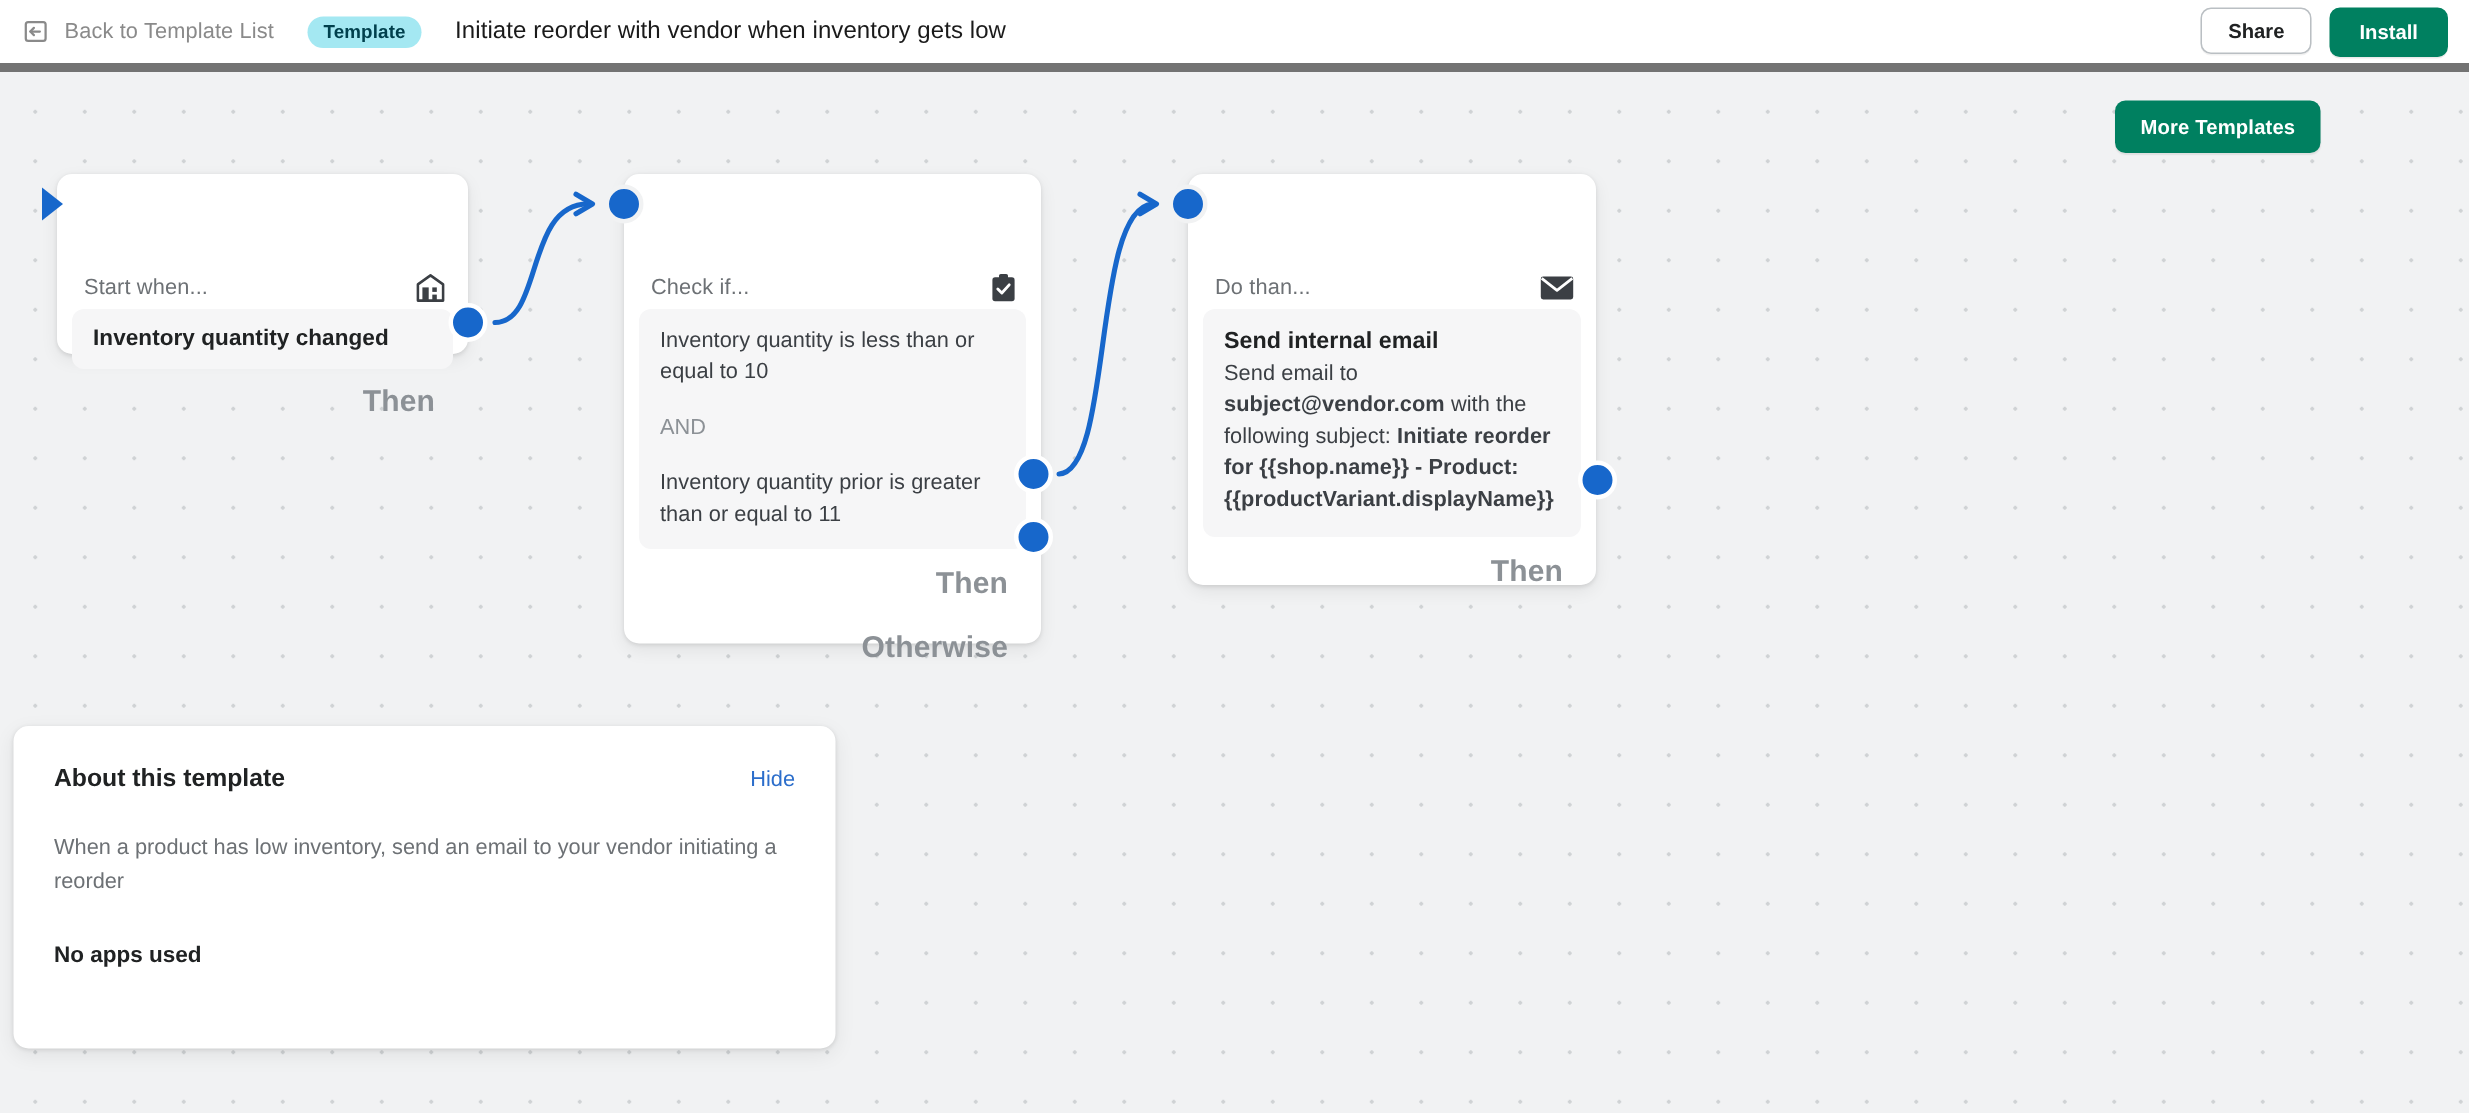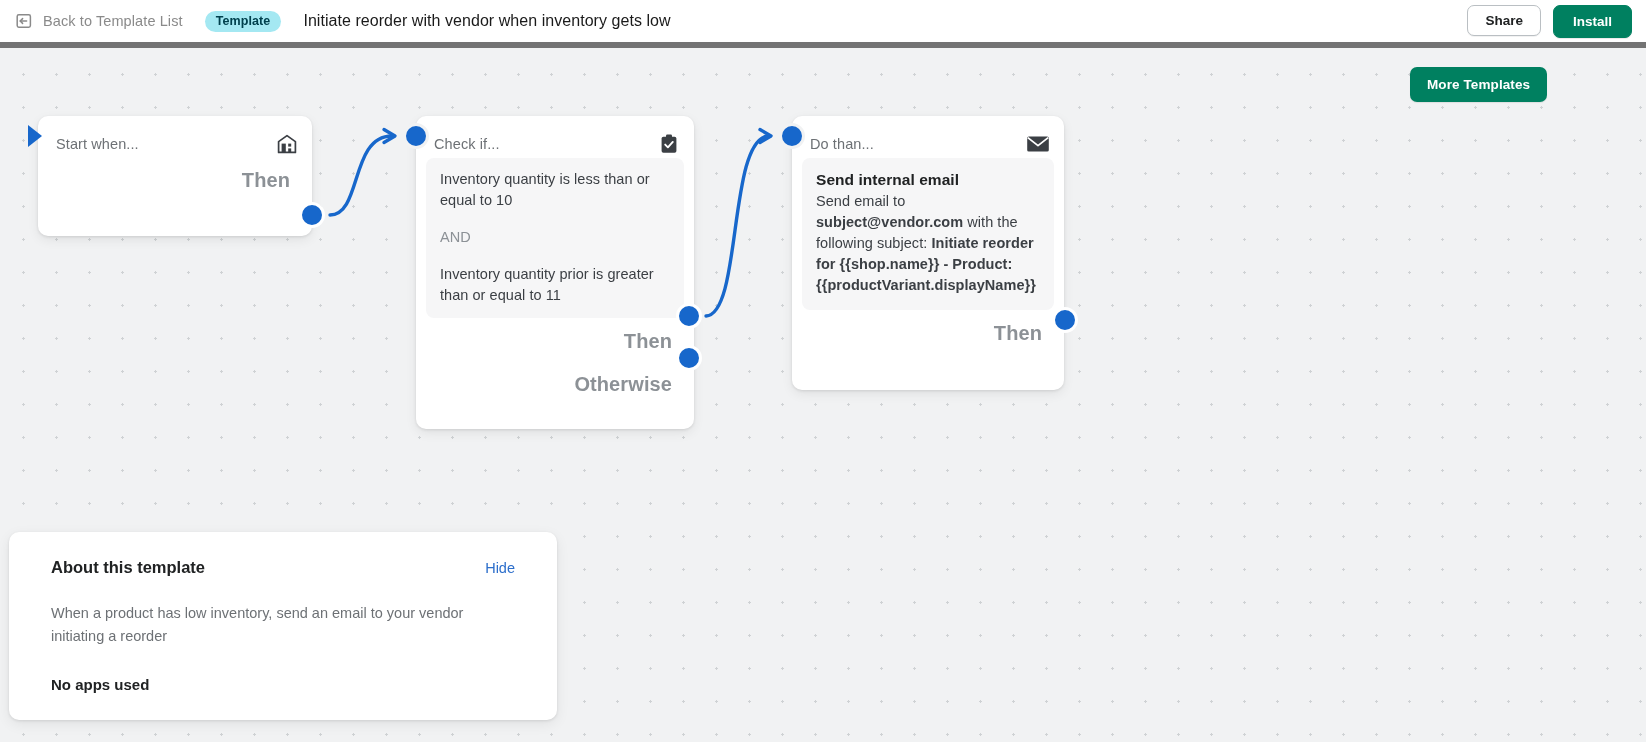--- a/index.html
+++ b/index.html
@@ -84,20 +84,21 @@
   .flow-card {
     position:absolute;
     background:#ffffff;
     border-radius:10px;
     box-shadow:0 1px 3px rgba(0,0,0,.10), 0 4px 12px rgba(0,0,0,.07);
   }
   .card-head {
     height:42px;
     display:flex; align-items:center;
     padding:14px 14px 0 18px;
+    margin-top:48px;
   }
   .card-head-title {
     font-size:14.5px; color:#6d7175; letter-spacing:.1px;
   }
   .card-head-icon { margin-left:auto; display:flex; align-items:center; }
 
   .card-body {
     background:#f6f6f7;
     border-radius:8px;
     margin:0 10px;
@@ -142,27 +143,26 @@
 
   #connectors {
     position:absolute; top:0; left:0;
     width:1646px; height:694px;
     pointer-events:none; z-index:10;
   }
 
   
   #about-panel {
     position:absolute; left:9px; top:436px;
-    width:548px; height:188px;
+    width:548px; height:215px;
     background:#ffffff;
     border-radius:10px;
     box-shadow:0 1px 3px rgba(0,0,0,.10), 0 4px 14px rgba(0,0,0,.07);
-    padding:26px 42px;
+    padding:26px 27px;
     z-index:30;
-    margin-top:48px;
   }
   #about-header-row {
     display:flex; align-items:baseline; justify-content:space-between;
   }
   #about-title { font-size:16.5px; font-weight:700; color:#202223; }
   #about-hide {
     font-size:14.5px; color:#2c6ecb; cursor:pointer;
   }
   #about-description {
     margin-top:25px;
@@ -220,20 +220,23 @@
       <span class="card-head-title">Start when...</span>
       <span class="card-head-icon">
         <svg width="22" height="22" viewBox="0 0 22 22" fill="none">
           <path d="M2.6 8.6 L11 2.6 L19.4 8.6 V19.4 H2.6 Z" stroke="#3b3f44" stroke-width="1.7" stroke-linejoin="round"></path>
           <rect x="5.6" y="10.6" width="4.2" height="8.8" fill="#3b3f44"></rect>
           <rect x="12.2" y="10.6" width="3.0" height="3.0" fill="#3b3f44"></rect>
           <rect x="12.2" y="15.4" width="3.0" height="4.0" fill="#3b3f44"></rect>
         </svg>
       </span>
     </div>
+    <div class="card-body">
+      <div class="body-strong">Inventory quantity changed</div>
+    </div>
     <div class="card-foot">
       <span class="foot-label">Then</span>
     </div>
   </div>
   <div class="conn-dot on-card" style="left:299px; top:154px;"></div>
 
   <div class="flow-card" style="left:416px; top:68px; width:278px; height:313px;">
     <div class="card-head">
       <span class="card-head-title">Check if...</span>
       <span class="card-head-icon">

